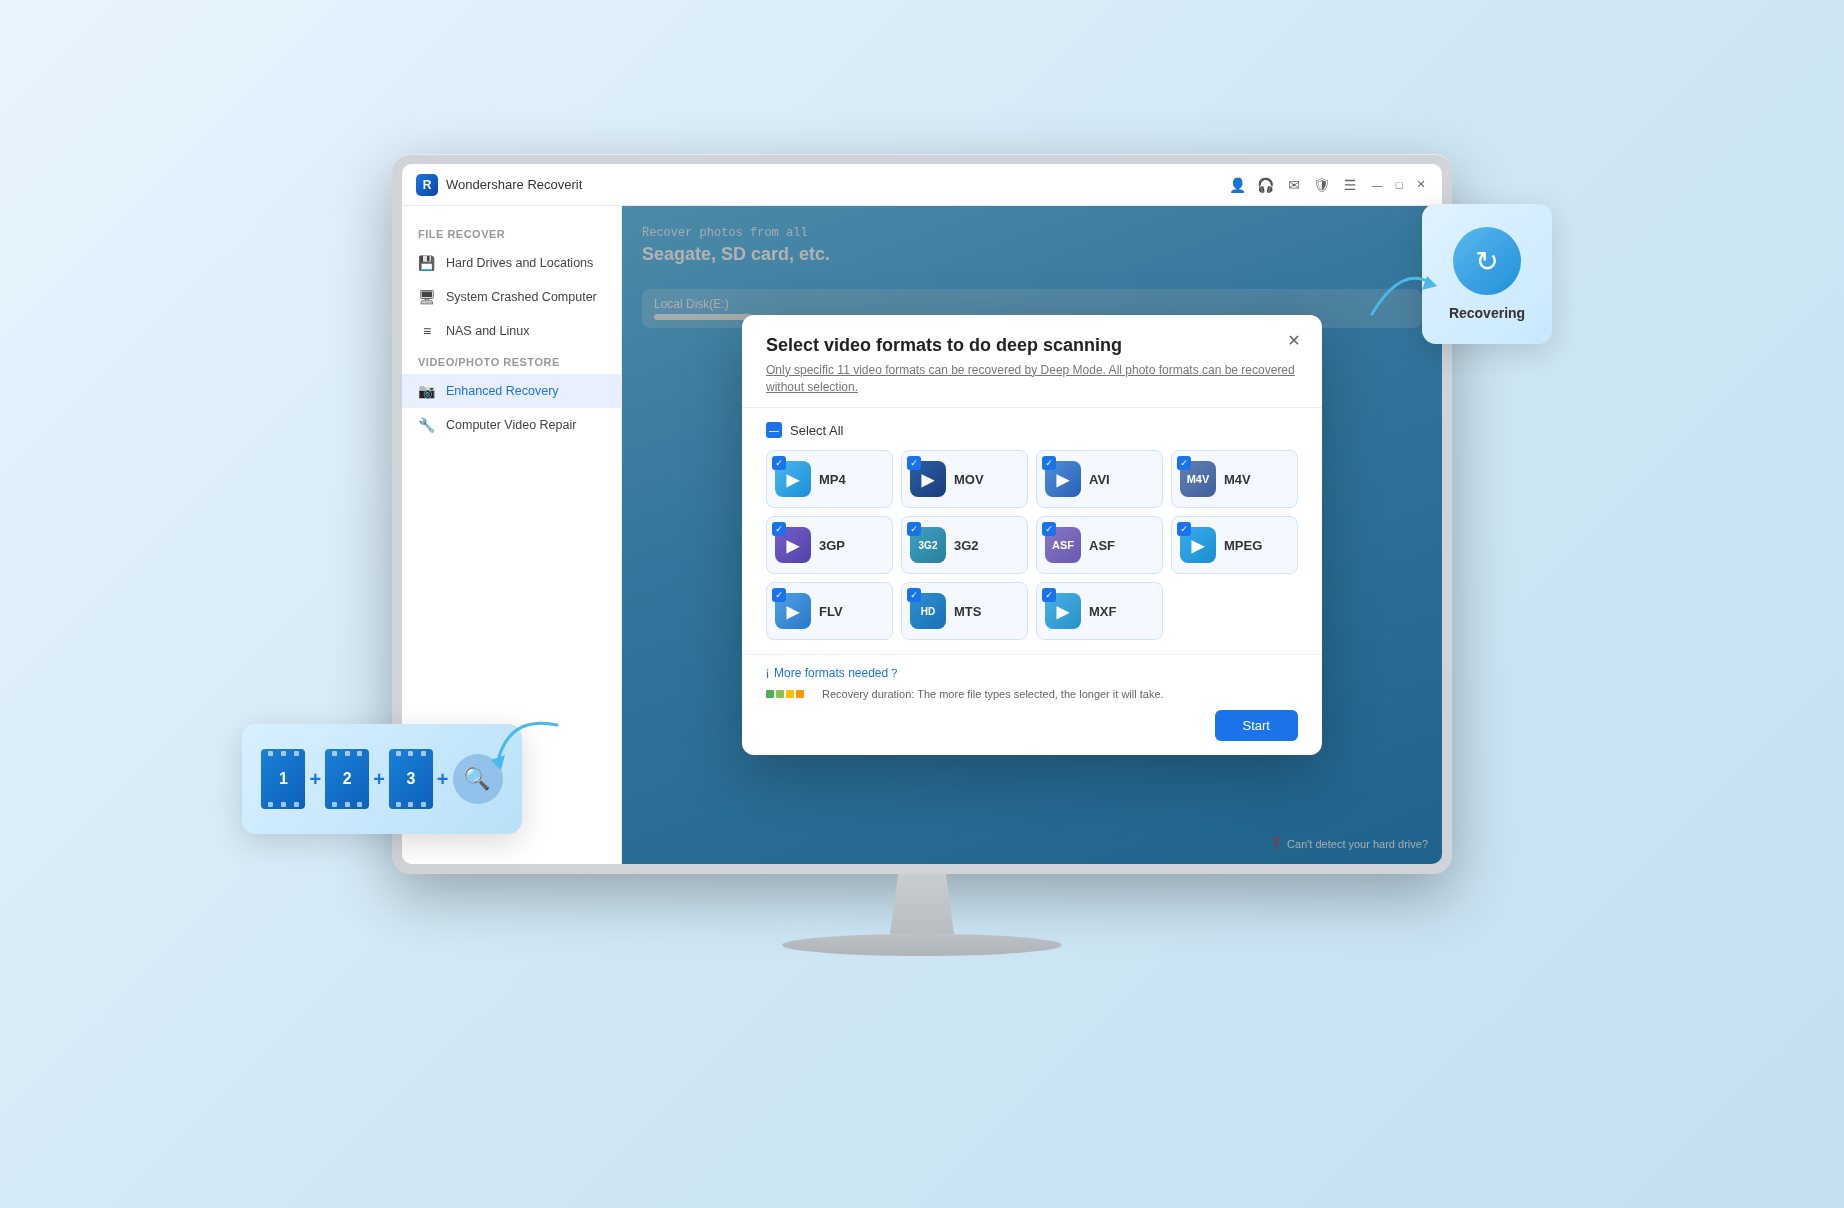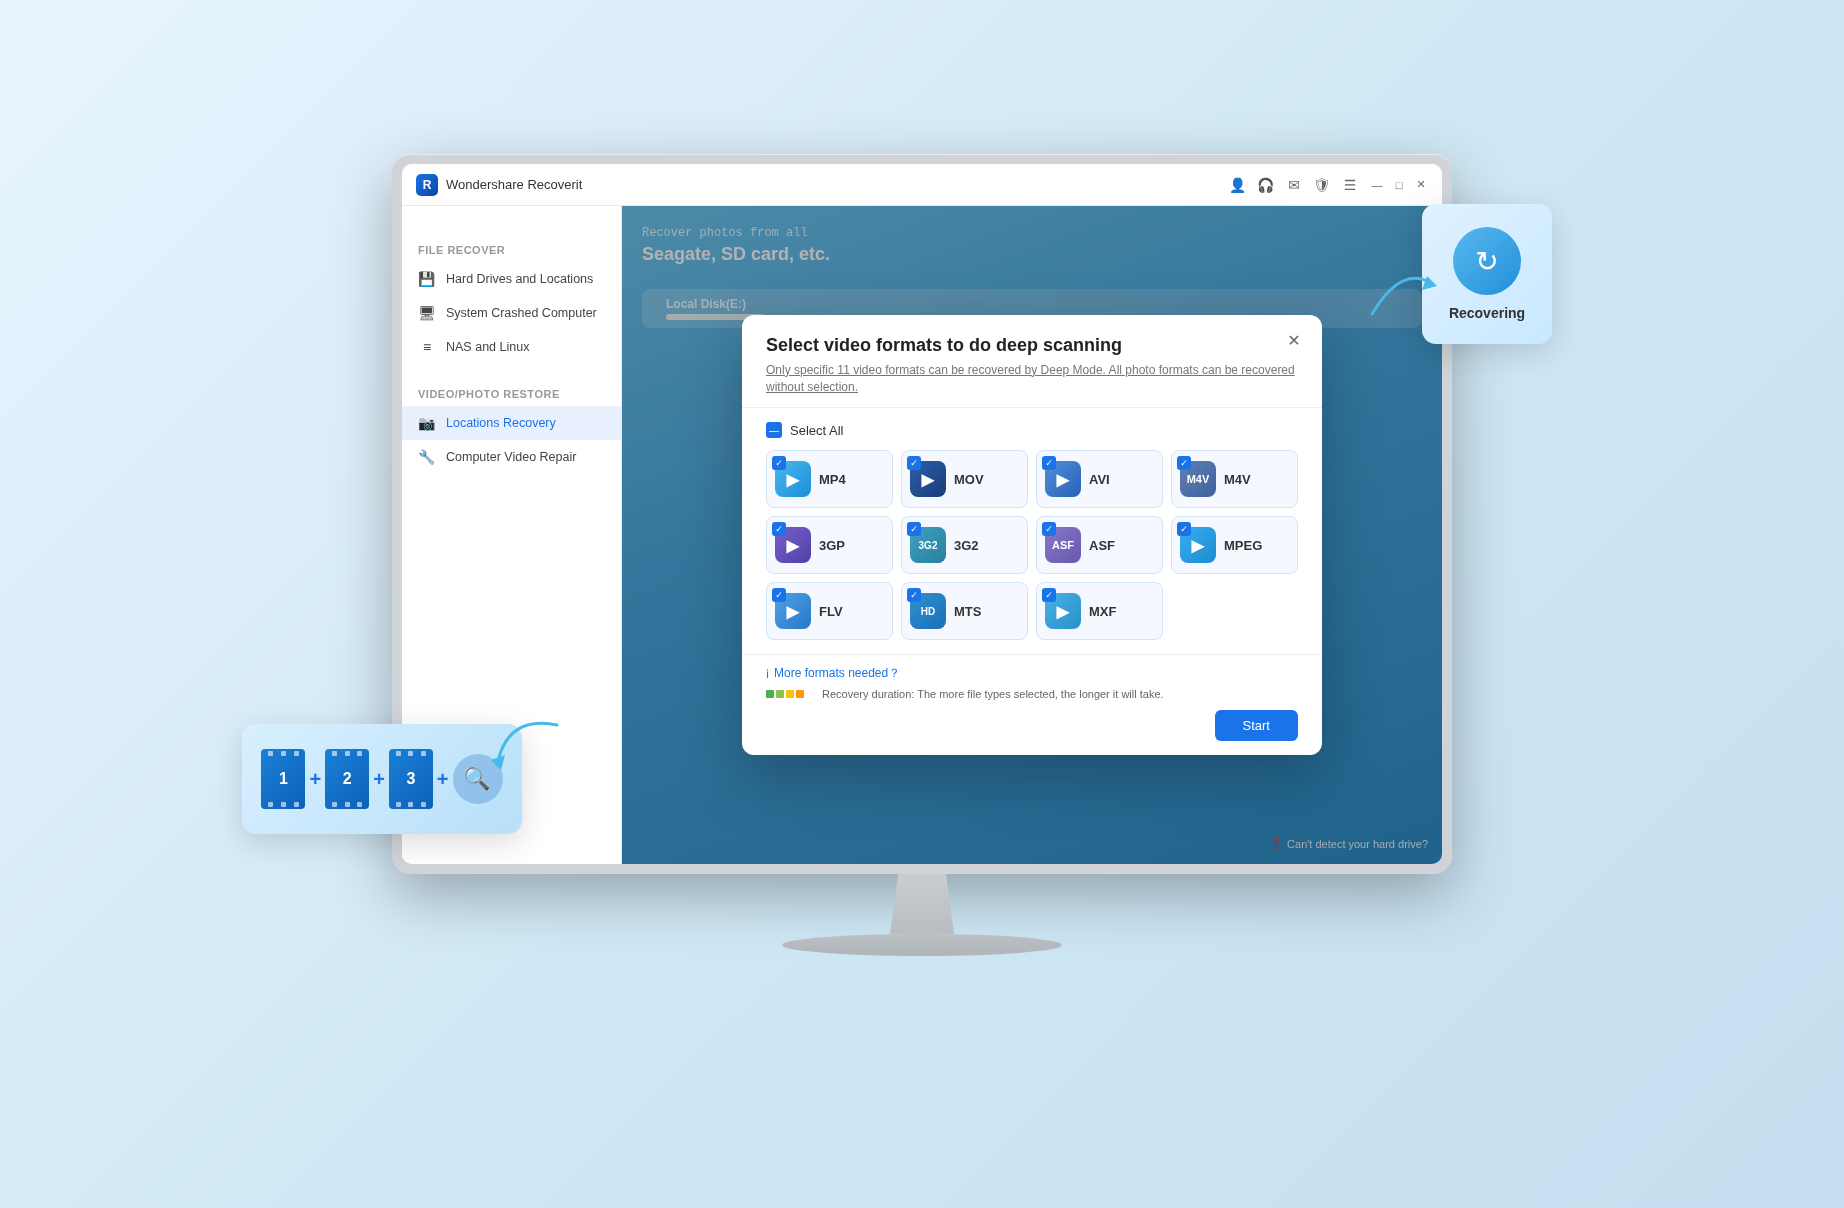--- a/index.html
+++ b/index.html
@@ -154,21 +154,20 @@
       overflow-y: auto;
     }
 
     .sidebar-section-title {
       font-size: 11px;
       color: #999;
       font-weight: 600;
       padding: 8px 16px 6px;
       text-transform: uppercase;
       letter-spacing: 0.5px;
-      margin-top: 16px;
     }
 
     .sidebar-item {
       display: flex;
       align-items: center;
       padding: 8px 16px;
       cursor: pointer;
       gap: 10px;
       font-size: 12.5px;
       color: #444;
@@ -212,26 +211,25 @@
 
     .main-panel-title {
       font-size: 18px;
       font-weight: 600;
       margin-bottom: 24px;
     }
 
     .drive-item {
       background: rgba(255,255,255,0.2);
       border-radius: 8px;
-      padding: 8px 24px;
+      padding: 8px 12px;
       margin-top: 10px;
       display: flex;
       align-items: center;
       gap: 8px;
-      font-weight: bold;
     }
 
     .drive-label {
       font-size: 12px;
       color: rgba(255,255,255,0.9);
     }
 
     .drive-bar {
       width: 100px;
       height: 6px;
@@ -723,21 +721,21 @@
               <div class="sidebar-item-icon">🖥</div>
               <span>System Crashed Computer</span>
             </div>
             <div class="sidebar-item">
               <div class="sidebar-item-icon">≡</div>
               <span>NAS and Linux</span>
             </div>
             <div class="sidebar-section-title">Video/Photo Restore</div>
             <div class="sidebar-item active">
               <div class="sidebar-item-icon">📷</div>
-              <span>Locations Recovery</span>
+              <span>Enhanced Recovery</span>
             </div>
             <div class="sidebar-item">
               <div class="sidebar-item-icon">🔧</div>
               <span>Computer Video Repair</span>
             </div>
           </div>
 
           <div class="main-panel">
             <div class="main-panel-content">
               <div class="main-panel-subtitle">Recover photos from all</div>

